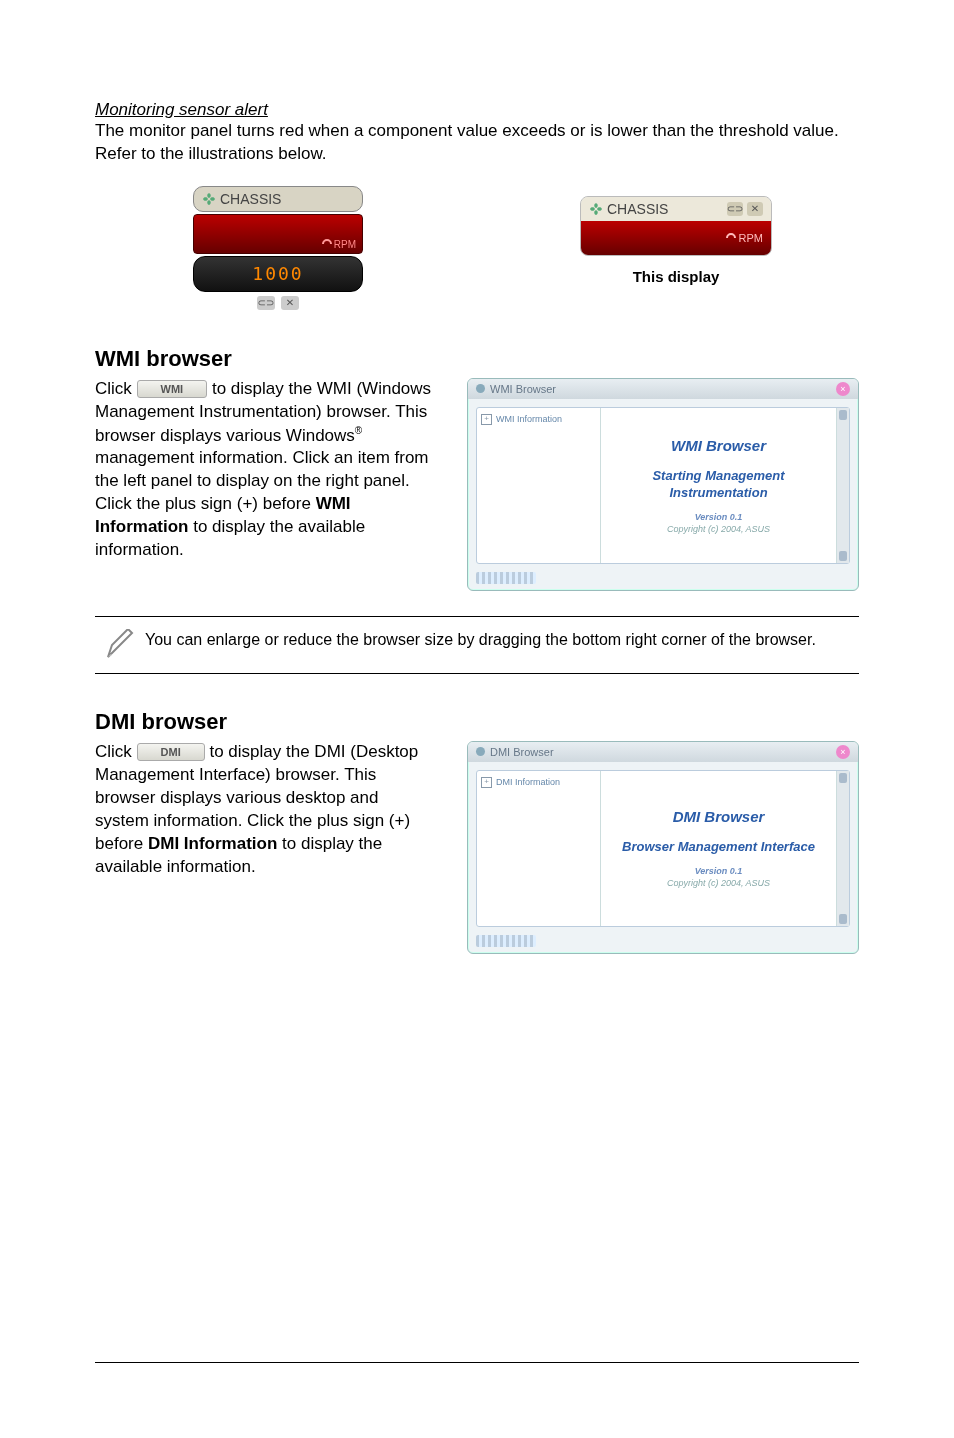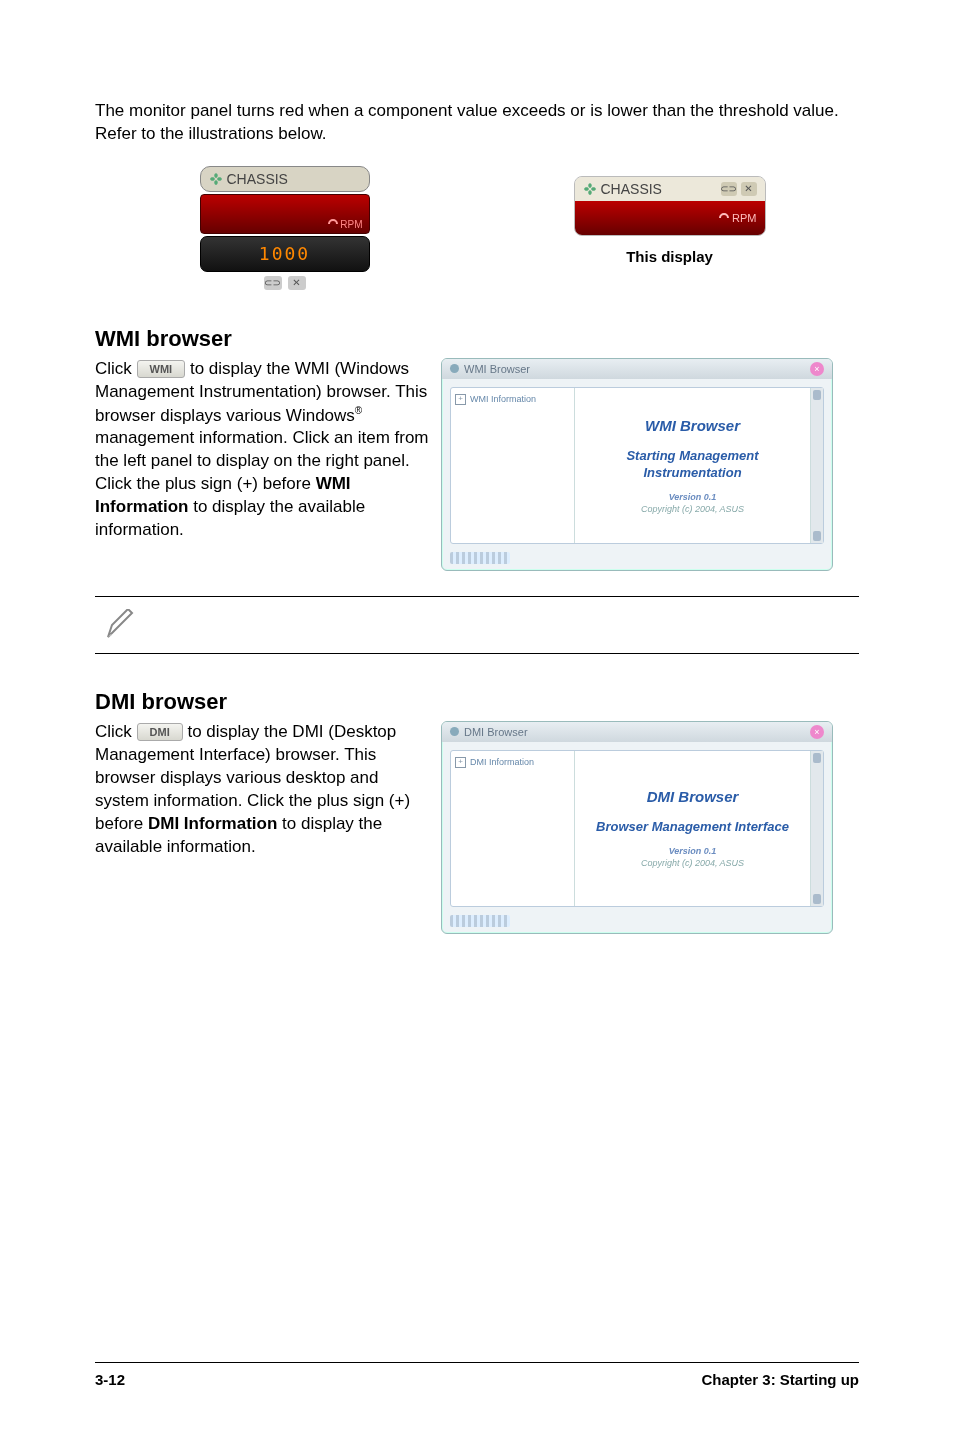--- a/index.html
+++ b/index.html
@@ -1,36 +1,36 @@
 <!DOCTYPE html>
 <html><head>
 <meta charset="utf-8">
 <style>
   html,body{margin:0;padding:0;font-family:Arial,Helvetica,sans-serif;color:#000;background:#fff}
   .page{width:954px;min-height:1438px;margin:0 auto;box-sizing:border-box;padding:100px 95px 50px 95px;position:relative}
   .italic-under{font-style:italic;text-decoration:underline;font-size:17px}
   .body-text{font-size:17px;line-height:1.35}
   .section-title{font-size:22px;font-weight:bold;margin:0 0 6px 0}
-  .row{display:flex;align-items:flex-start;gap:6px}
+  .row{display:flex;align-items:flex-start;gap:32px}
   .col{flex:1}
   .center{text-align:center}
   .caption{font-weight:bold;font-size:15px;margin-top:6px}
   .note-row{display:flex;align-items:flex-start;border-top:1px solid #000;border-bottom:1px solid #000;padding:12px 0;margin:25px 0 35px 0}
   .note-icon{width:50px;display:flex;align-items:flex-start;justify-content:center}
   .note-text{flex:1;font-size:16px;line-height:1.35}
   .footer{position:absolute;left:95px;right:95px;bottom:50px;display:flex;justify-content:space-between;font-weight:bold;font-size:15px}
   .footer-line{position:absolute;left:95px;right:95px;bottom:75px;border-top:1px solid #000}
 
   
   .gauge-large{width:170px;margin:10px auto 0 auto}
   .gauge-top{background:#d8d4c4;border:1px solid #888;border-radius:10px;padding:4px 8px;font-size:14px;color:#444;display:flex;align-items:center;gap:4px}
   .gauge-top svg{width:14px;height:14px}
   .gauge-mid{background:linear-gradient(#b00,#600);border:1px solid #400;border-radius:4px;height:40px;margin:2px 0;position:relative;display:flex;align-items:flex-end;justify-content:flex-end;padding:3px 6px;box-sizing:border-box;color:#fff;font-size:10px}
   .gauge-mid .rpm-icon{display:flex;align-items:center;gap:2px;color:#f88;font-size:10px}
-  .gauge-bottom{background:linear-gradient(#333,#111);border:1px solid #000;border-radius:7px;height:34px;display:flex;align-items:center;justify-content:center}
+  .gauge-bottom{background:linear-gradient(#333,#111);border:1px solid #000;border-radius:12px;height:34px;display:flex;align-items:center;justify-content:center}
   .gauge-bottom .seg{font-family:monospace;color:#f80;font-size:18px;letter-spacing:2px}
   .gauge-foot{display:flex;justify-content:center;gap:6px;margin-top:4px}
   .gauge-foot .pill{width:18px;height:14px;border-radius:3px;background:#ccc;display:inline-flex;align-items:center;justify-content:center;font-size:10px;color:#555}
 
   
   .gauge-small{width:190px;margin:10px auto 0 auto;border:1px solid #bbb;border-radius:8px;overflow:hidden;background:#eee}
   .gauge-small .hdr{display:flex;align-items:center;justify-content:space-between;padding:4px 8px;font-size:14px;color:#444;background:#ece8da}
   .gauge-small .hdr .icons{display:flex;gap:4px}
   .gauge-small .hdr .icons .ic{width:16px;height:14px;border-radius:3px;background:#cfcab4;display:inline-flex;align-items:center;justify-content:center;font-size:10px;color:#555}
   .gauge-small .body{background:linear-gradient(#b00,#600);height:34px;display:flex;align-items:center;justify-content:flex-end;padding:0 8px}
@@ -48,30 +48,31 @@
   .browser .main{flex:1;display:flex;flex-direction:column;align-items:center;justify-content:center;padding:10px 4px;position:relative}
   .browser .main .t1{font-style:italic;font-weight:bold;color:#2a5ca8;font-size:15px;margin-bottom:14px}
   .browser .main .t2{font-style:italic;font-weight:bold;color:#2a5ca8;font-size:13px;line-height:1.3;text-align:center;margin-bottom:10px}
   .browser .main .t3{font-style:italic;font-weight:bold;color:#6a8cc0;font-size:9px;margin-bottom:2px}
   .browser .main .t4{font-style:italic;color:#8aa;font-size:9px}
   .browser .scroll{width:12px;background:#e2e8ec;border-left:1px solid #cdd;position:relative}
   .browser .scroll::before{content:"";position:absolute;top:2px;left:2px;right:2px;height:10px;background:#abc;border-radius:2px}
   .browser .scroll::after{content:"";position:absolute;bottom:2px;left:2px;right:2px;height:10px;background:#abc;border-radius:2px}
   .browser .footstrip{height:12px;background:repeating-linear-gradient(90deg,#bcd,#bcd 3px,#def 3px,#def 6px);margin:0 8px 6px 8px;border-radius:2px;width:60px}
 
-  .btn-chip{display:inline-block;background:linear-gradient(#f4f4f0,#d8d8d0);border:1px solid #aaa;border-radius:3px;padding:0 12px;font-size:11px;font-weight:bold;color:#555;vertical-align:middle;line-height:16px;height:16px}
+  .btn-chip{display:inline-block;background:linear-gradient(#f4f4f0,#d8d8d0);border:1px solid #aaa;border-radius:3px;padding:0 23px;font-size:11px;font-weight:bold;color:#555;vertical-align:middle;line-height:16px;height:16px}
   sup{font-size:10px}
   .plus-box{display:inline-block;width:9px;height:9px;border:1px solid #89a;font-size:8px;line-height:8px;text-align:center;color:#89a;margin-right:2px}
 </style>
 </head>
 <body>
 
 <div class="page">
 
   <div>
+    <div class="italic-under">Monitoring sensor alert</div>
     <div class="body-text">The monitor panel turns red when a component value exceeds or is lower than the threshold value. Refer to the illustrations below.</div>
 
     <div class="row" style="margin-top:10px">
 
       <div class="col center">
         <div class="gauge-large">
           <div class="gauge-top">
             <svg viewBox="0 0 24 24">
                 <path fill="#5a7" d="M12 2c2 0 3 2 3 4s-1 4-3 4-3-2-3-4 1-4 3-4zm0 20c-2 0-3-2-3-4s1-4 3-4 3 2 3 4-1 4-3 4zm10-10c0 2-2 3-4 3s-4-1-4-3 2-3 4-3 4 1 4 3zM2 12c0-2 2-3 4-3s4 1 4 3-2 3-4 3-4-1-4-3z"></path>
               </svg>
@@ -161,20 +162,21 @@
     </div>
   </div>
 
   <div class="note-row">
     <div class="note-icon">
       <svg width="32" height="32" viewBox="0 0 32 32">
           <path fill="none" stroke="#888" stroke-width="2" d="M4 28l4-12L24 0l4 4L12 20 4 28z"></path>
           <path fill="#ccc" d="M4 28l3-3 1 1z"></path>
         </svg>
     </div>
+    <div class="note-text">You can enlarge or reduce the browser size by dragging the bottom right corner of the browser.</div>
   </div>
 
   <div>
     <div class="section-title">DMI browser</div>
     <div class="row">
       <div class="col body-text" style="max-width:340px">
         <span>Click </span>
         <span class="btn-chip">DMI</span>
         <span> to display the DMI (Desktop Management Interface) browser. This browser displays various desktop and system information. Click the plus sign (+) before </span><b>DMI Information</b><span> to display the available information.</span>
       </div>
@@ -202,18 +204,14 @@
             </div>
             <div class="scroll"></div>
           </div>
           <div class="footstrip"></div>
         </div>
       </div>
     </div>
   </div>
 
   <div class="footer-line"></div>
-  <div class="footer">
-    <span>3-12</span>
-    <span>Chapter 3: Starting up</span>
-  </div>
 
 </div>
 
 </body></html>

